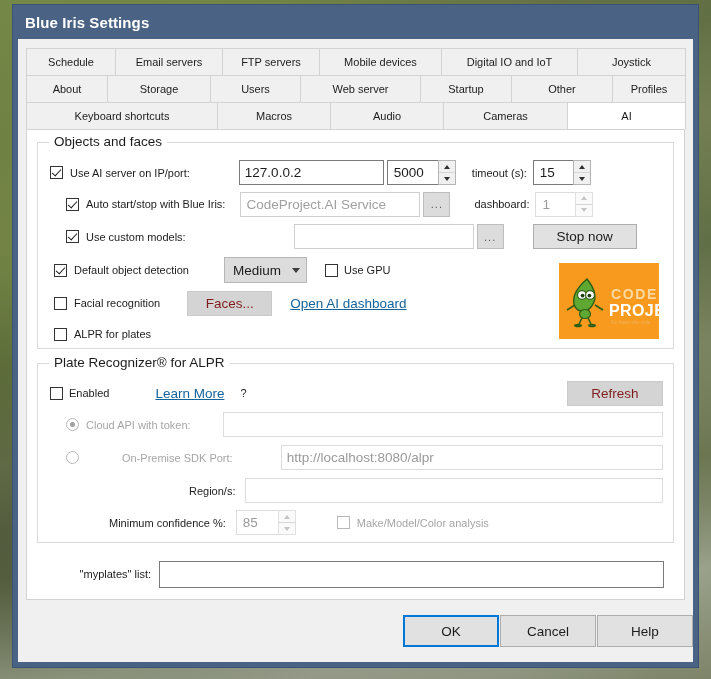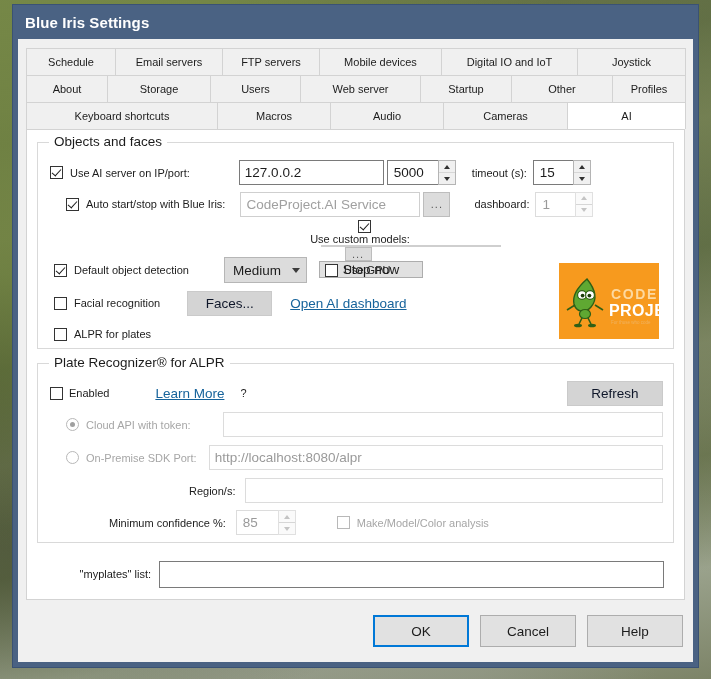--- a/index.html
+++ b/index.html
@@ -252,21 +252,21 @@
     background: #e1e1e1;
     border: 1px solid #adadad;
     font-size: 13.5px;
     color: #1c1c1c;
     display: flex; align-items: center; justify-content: center;
     box-sizing: border-box;
     height: 25px;
     white-space: nowrap;
     cursor: default;
   }
-  .btn.disabled { color: #0f172a; background: #d4d4d4; border-color: #cacaca; }
+  .btn.disabled { color: #7f1d1d; background: #d4d4d4; border-color: #cacaca; }
   .btn.ellipsis { background: #dcdcdc; border-color: #bdbdbd; font-size: 11px; color: #5a5a5a; letter-spacing: 1px; }
 
   .combo {
     background: #dcdcdc;
     border: 1px solid #b6b6b6;
     height: 26px;
     box-sizing: border-box;
     display: flex; align-items: center;
     padding: 0 6px 0 8px;
     font-size: 13.5px;
@@ -299,23 +299,22 @@
   }
 
   
   .footer {
     height: 62px;
     flex: 0 0 62px;
     background: #f0f0f0;
     display: flex;
     align-items: center;
     justify-content: flex-end;
-    padding-right: 10px;
-    box-sizing: border-box;
-    gap: 11px;
+    box-sizing: border-box;
+    gap: 1px;
   }
   .footer .btn { height: 32px; width: 96px; font-size: 13.5px; }
   .footer .btn.default {
     border: 2px solid #0078d7;
     background: #e1e1e1;
   }
 </style>
 </head>
 <body>
 
@@ -403,21 +402,21 @@
                 <div>
                     <span class="arrow-up"></span>
                   </div>
                 <div>
                     <span class="arrow-dn"></span>
                   </div>
               </div>
             </div>
           </div>
 
-          <div class="row" style="height:33px;flex-direction:column;">
+          <div class="row" style="height:33px;">
             <span class="cbx checked" style="margin-left:16px;"></span>
             <span class="lbl" style="margin-left:7px;">Use custom models:</span>
             <div class="tbox light" style="width:180px; margin-left:108px;"></div>
             <div class="btn ellipsis" style="width:27px; margin-left:3px;">...</div>
             <div class="btn" style="width:104px; margin-left:29px;">Stop now</div>
           </div>
 
           <div class="row" style="height:34px;">
             <span class="cbx checked" style="margin-left:4px;"></span>
             <span class="lbl" style="margin-left:7px;">Default object detection</span>
@@ -482,21 +481,21 @@
             <span class="lbl" style="margin-left:16px;">?</span>
             <div class="btn disabled" style="width:96px; margin-left:auto;">Refresh</div>
           </div>
 
           <div class="row" style="height:33px;">
             <span class="rdo checked" style="margin-left:16px;"></span>
             <span class="lbl dim" style="margin-left:7px;">Cloud API with token:</span>
             <div class="tbox ph-dim" style="flex:1 1 auto; margin-left:32px;"></div>
           </div>
 
-          <div class="row" style="height:33px;">
+          <div class="row" style="height:33px;gap:36px;">
             <span class="rdo" style="margin-left:16px;"></span>
             <span class="lbl dim" style="margin-left:7px;">On-Premise SDK Port:</span>
             <div class="tbox ph-dim" style="flex:1 1 auto; margin-left:12px;">http://localhost:8080/alpr</div>
           </div>
 
           <div class="row" style="height:33px;">
             <span class="lbl" style="margin-left:139px;">Region/s:</span>
             <div class="tbox ph-dim" style="flex:1 1 auto; margin-left:10px;"></div>
           </div>
 

